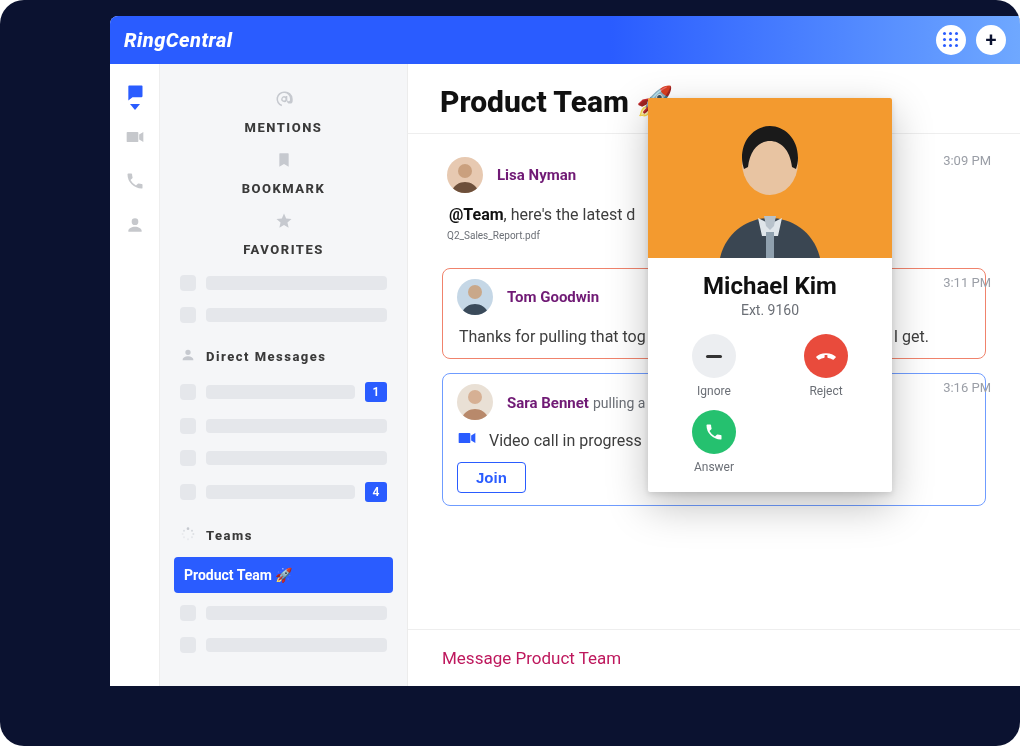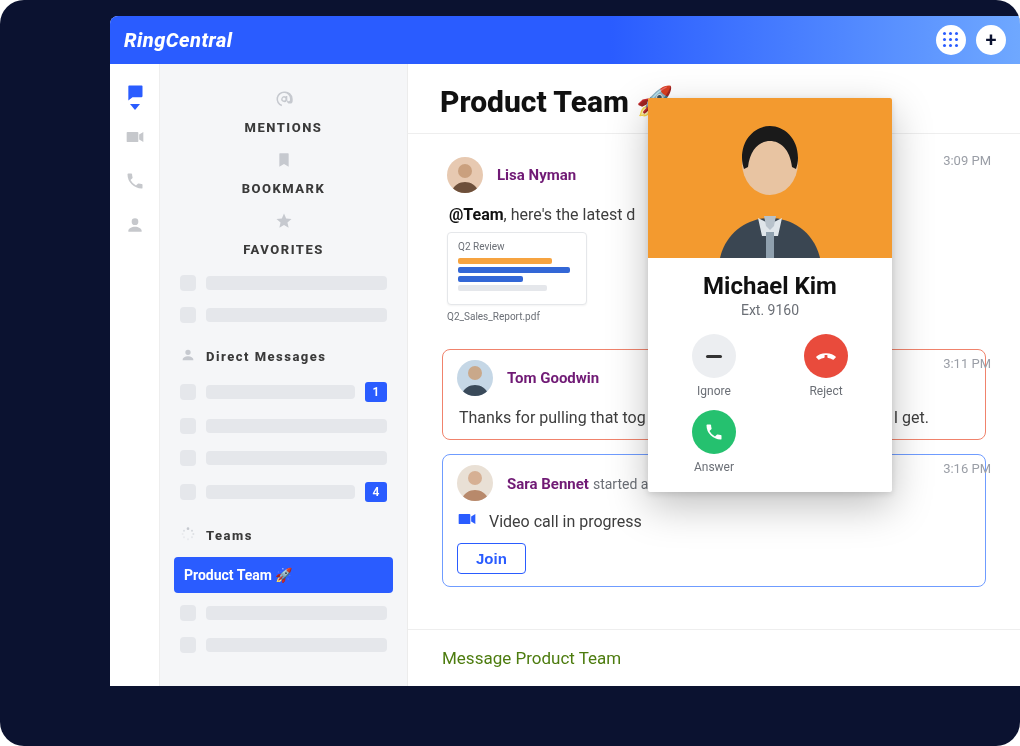--- a/index.html
+++ b/index.html
@@ -121,21 +121,21 @@
     .bar.b2{ background:#3367d6; width:55%;}
     .bar.g{ background:#e5e7eb; width:75%;}
     .attach-file { font-size:10px; color:#6b6f76; margin-top:6px;}
     .video-line { display:flex; align-items:center; gap:12px; margin-top:8px;}
     .vc-icon { color:#2a5cff; }
     .join-btn {
       margin-top:10px; border:1.5px solid #2a5cff; color:#2a5cff; font-weight:600; font-size:15px;
       padding:6px 18px; border-radius:4px; background:#fff; cursor:pointer;
     }
     .composer {
-      border-top:1px solid #eee; padding:18px 34px; color:#4d7c0f; font-size:17px;
+      border-top:1px solid #eee; padding:18px 34px; color:#be185d; font-size:17px;
     }
 
     
     .call-card {
       position:absolute; top:34px; left:240px; width:244px;
       background:#fff; border-radius:2px;
       box-shadow:0 14px 40px rgba(0,0,0,0.25), 0 2px 6px rgba(0,0,0,0.12);
       overflow:hidden;
     }
     .call-photo { height:160px; background:#f39a2f; display:flex; align-items:flex-end; justify-content:center;}
@@ -312,27 +312,20 @@
                     <circle cx="18" cy="14" r="7" fill="#caa07e"></circle>
                     <path d="M4 36c2-8 9-11 14-11s12 3 14 11z" fill="#6d4f3a"></path>
                   </svg>
             </div>
             <div class="msg-name">Lisa Nyman</div>
           </div>
           <div class="msg-time">3:09 PM</div>
           <div class="msg-body">
             <span class="mention">@Team</span><span>, here's the latest d</span>
           </div>
-          <div class="attach-card">
-            <div class="attach-title">Q2 Review</div>
-            <div class="bar o"></div>
-            <div class="bar b1"></div>
-            <div class="bar b2"></div>
-            <div class="bar g"></div>
-          </div>
           <div class="attach-file">Q2_Sales_Report.pdf</div>
         </div>
 
         <div class="msg-block red-b">
           <div class="msg-head">
             <div class="avatar" style="background:#c5d7e6;">
               <svg viewBox="0 0 36 36">
                     <circle cx="18" cy="13" r="7" fill="#c9a88a"></circle>
                     <path d="M4 36c2-8 9-11 14-11s12 3 14 11z" fill="#3a4a5a"></path>
                   </svg>
@@ -350,21 +343,21 @@
         <div class="msg-block blue-b">
           <div class="msg-head">
             <div class="avatar" style="background:#e9e0d5;">
               <svg viewBox="0 0 36 36">
                     <circle cx="18" cy="13" r="7" fill="#d6b094"></circle>
                     <path d="M4 36c2-8 9-11 14-11s12 3 14 11z" fill="#b8896b"></path>
                   </svg>
             </div>
             <div>
               <span class="msg-name">Sara Bennet</span>
-              <span style="color:#6b6f76; font-size:14px;"> started a</span>
+              <span style="color:#6b6f76; font-size:14px;"> pulling a</span>
             </div>
           </div>
           <div class="msg-time">3:16 PM</div>
           <div class="video-line">
             <span class="vc-icon">
               <svg viewBox="0 0 24 24" width="20" height="20" fill="currentColor">
                     <path d="M3 6h12a1 1 0 011 1v10a1 1 0 01-1 1H3a1 1 0 01-1-1V7a1 1 0 011-1zm14 3l5-3v12l-5-3V9z"></path>
                   </svg>
             </span>
             <span style="font-size:16px; color:#3e3e3e;">Video call in progress</span>

